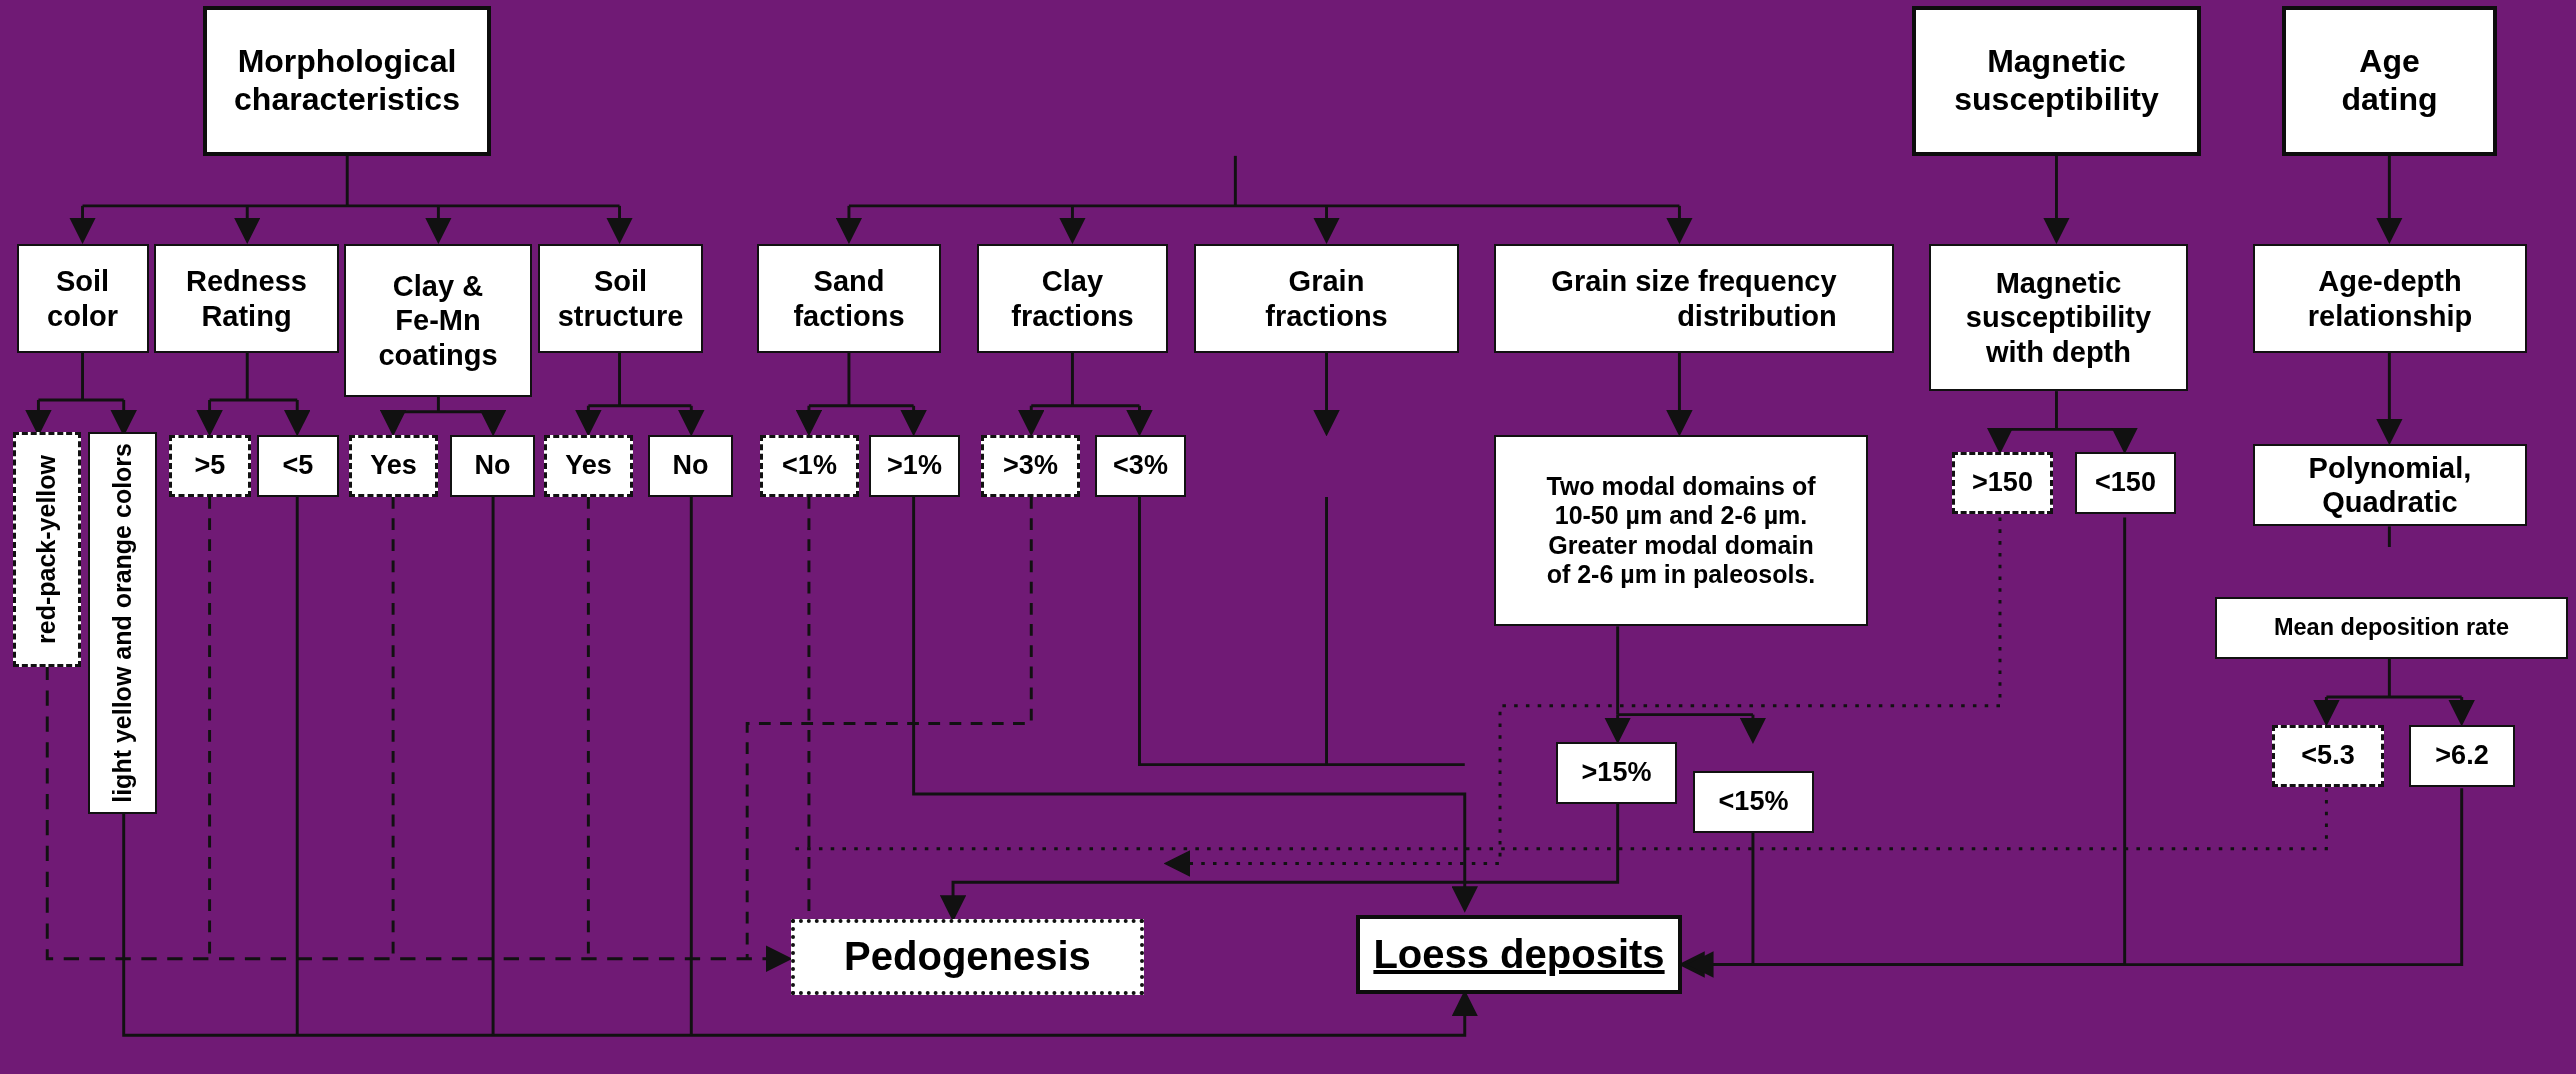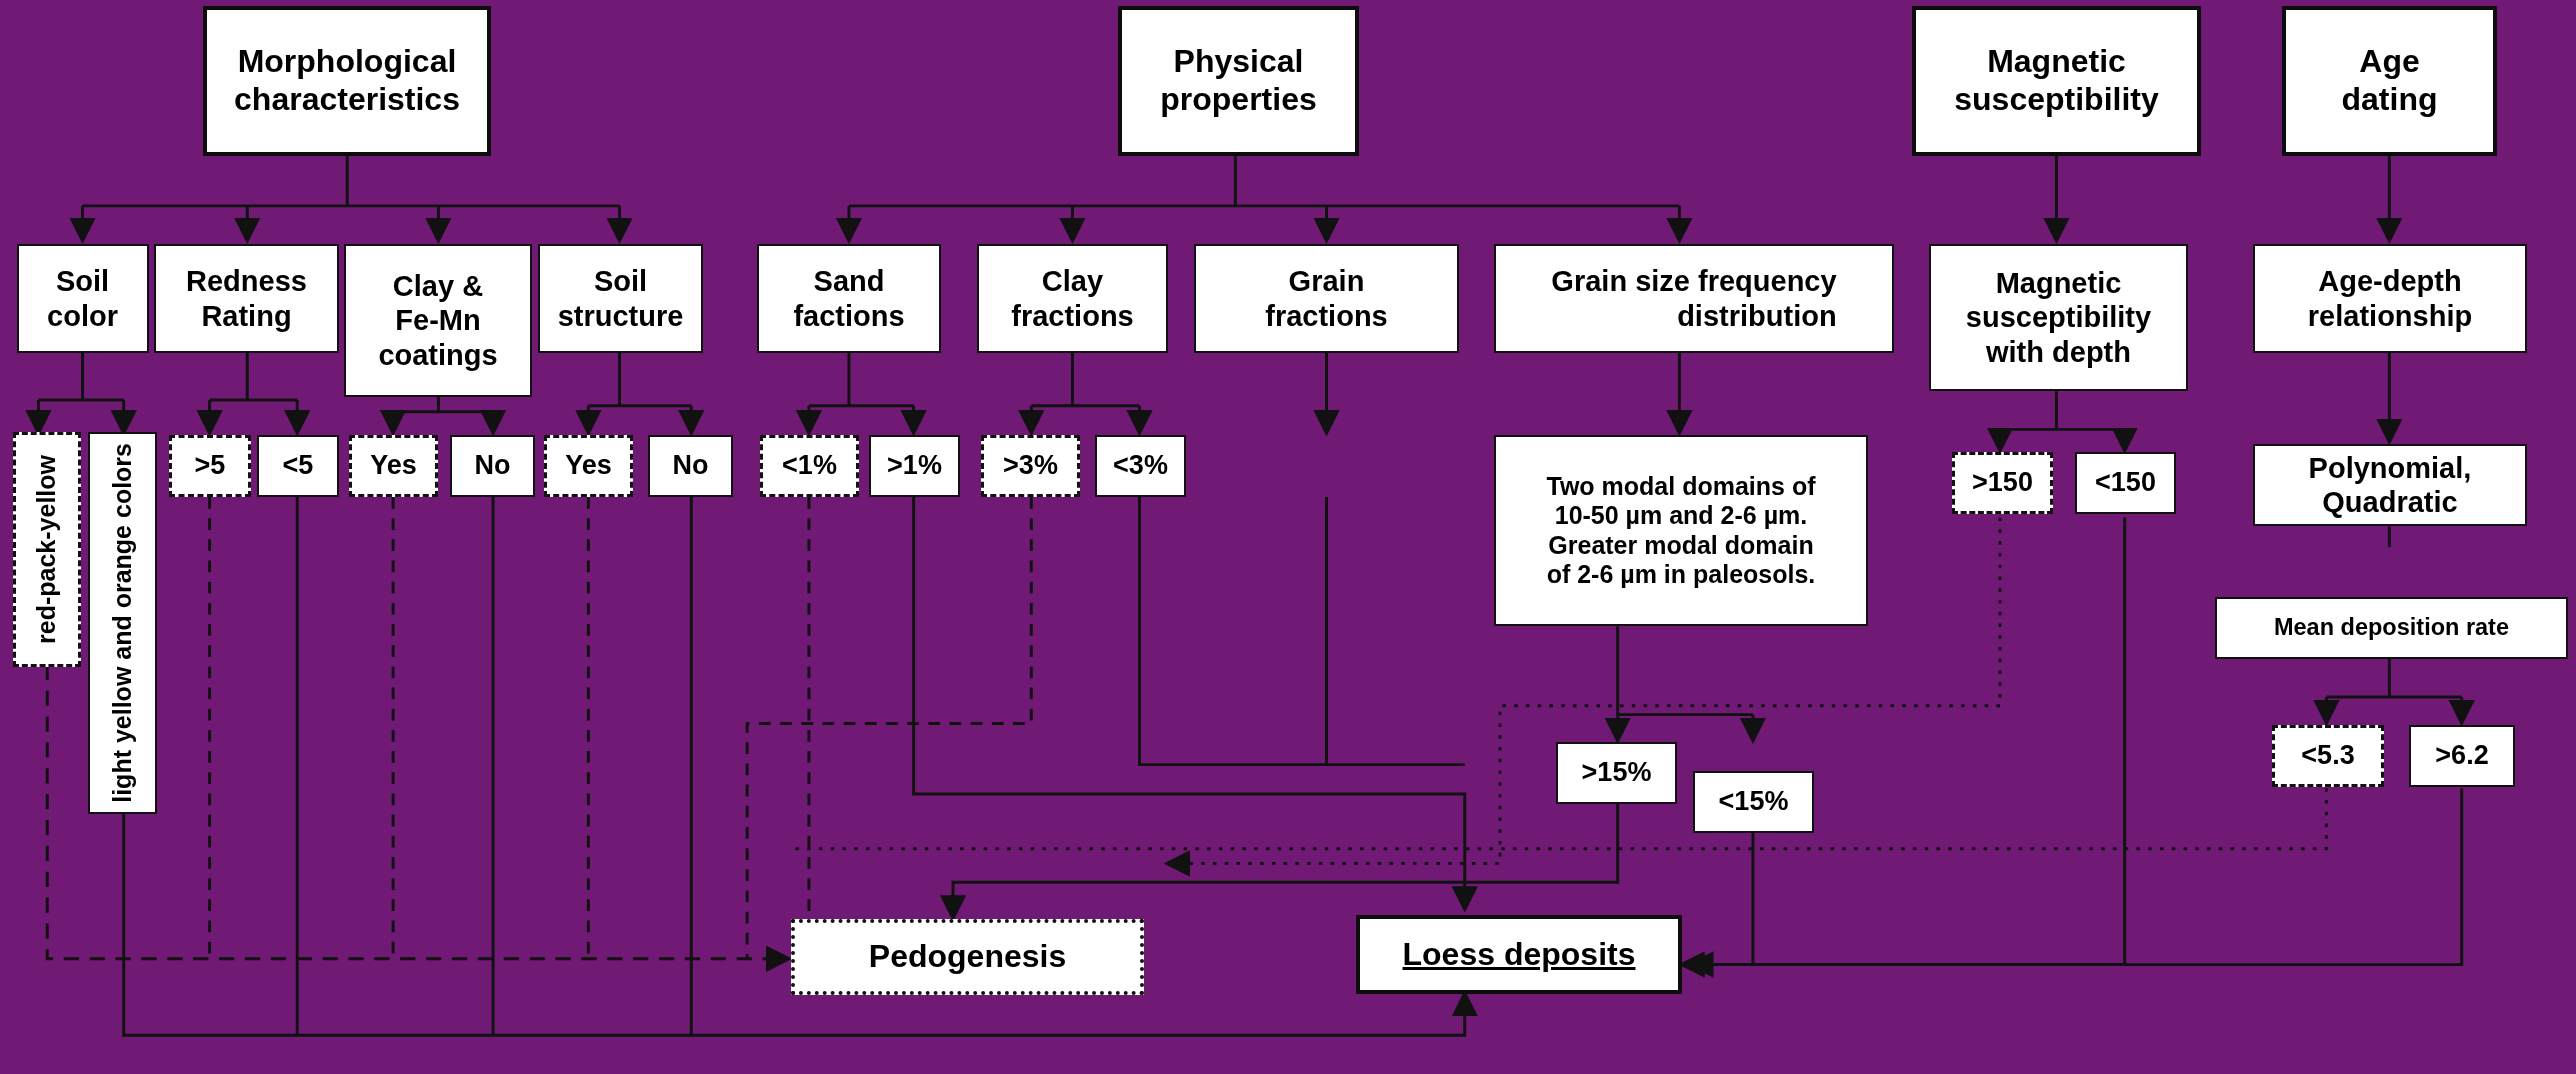--- a/index.html
+++ b/index.html
@@ -10,21 +10,21 @@
   .solid{border:2.9px solid #111;}
   .thick{border:4.1px solid #0d0d0d;}
   .dashed{border:3.5px dashed #111;}
   .dotted{border:4.1px dotted #111;}
   .vert{writing-mode:vertical-rl;text-orientation:mixed;transform:rotate(180deg);}
   .f-head{font-size:32px;font-weight:bold;}
   .f-sub{font-size:29px;font-weight:bold;}
   .f-leaf{font-size:27px;font-weight:bold;}
   .f-body{font-size:25px;font-weight:bold;}
   .f-mean{font-size:23.5px;font-weight:bold;}
-  .f-term{font-size:32px;font-weight:bold;}
+  .f-term{font-size:40px;font-weight:bold;}
   .f-vert{font-size:25px;font-weight:bold;}
   .pad{padding:2.4px 5.9px;}
 </style>
 </head>
 <body>
 
 <div id="stage">
 
   <svg id="wires" viewBox="0 0 4379 1826" xmlns="http://www.w3.org/2000/svg">
     <defs>
@@ -149,26 +149,20 @@
     </g>
   </svg>
 
   <div class="node thick f-head" style="left:203px;top:5.9px;width:288px;height:150px;">
     <div>
       <span>Morphological</span><br>
       <span>characteristics</span>
     </div>
   </div>
 
-  <div class="node thick f-head" style="left:1118px;top:5.9px;width:241px;height:150px;">
-    <div>
-      <span>Physical</span><br>
-      <span>properties</span>
-    </div>
-  </div>
 
   <div class="node thick f-head" style="left:1912px;top:5.9px;width:289px;height:150px;">
     <div>
       <span>Magnetic</span><br>
       <span>susceptibility</span>
     </div>
   </div>
 
   <div class="node thick f-head" style="left:2282px;top:5.9px;width:215px;height:150px;">
     <div>

